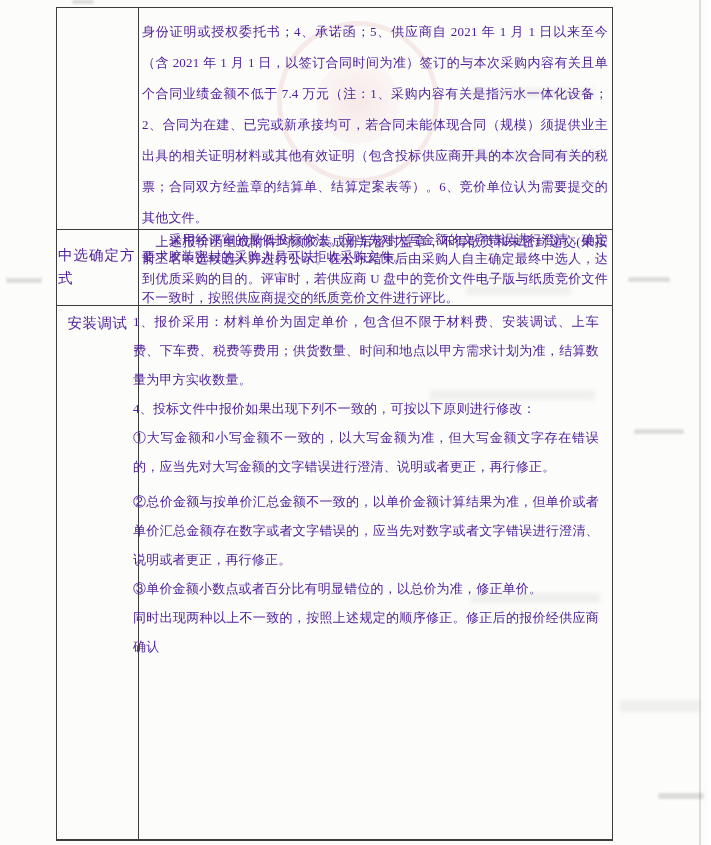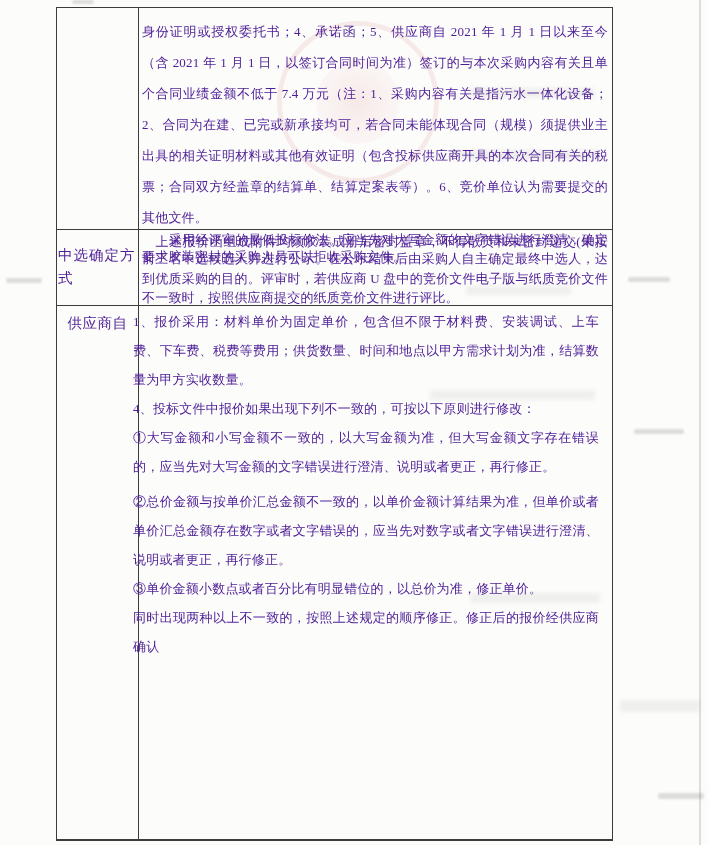--- a/index.html
+++ b/index.html
@@ -78,21 +78,21 @@
     </div>
 
     <div class="cell l-row2">
       <span>中选确定方式</span>
     </div>
     <div class="cell c-row2">
       <p>　　采用经评审的最低投标价法。应当先对大写金额的文字错误进行澄清，确定前三名中选候选人并进行公示。在公示结束后由采购人自主确定最终中选人，达到优质采购的目的。评审时，若供应商 U 盘中的竞价文件电子版与纸质竞价文件不一致时，按照供应商提交的纸质竞价文件进行评比。</p>
     </div>
 
     <div class="cell l-row3">
-      <span>供应商自</span>
+      <span>安装调试</span>
     </div>
     <div class="cell c-row3">
       <p>1、报价采用：材料单价为固定单价，包含但不限于材料费、安装调试、上车费、下车费、税费等费用；供货数量、时间和地点以甲方需求计划为准，结算数量为甲方实收数量。</p>
       <p>4、投标文件中报价如果出现下列不一致的，可按以下原则进行修改：</p>
       <p>①大写金额和小写金额不一致的，以大写金额为准，但大写金额文字存在错误的，应当先对大写金额的文字错误进行澄清、说明或者更正，再行修正。</p>
       <p class="gap2">②总价金额与按单价汇总金额不一致的，以单价金额计算结果为准，但单价或者单价汇总金额存在数字或者文字错误的，应当先对数字或者文字错误进行澄清、说明或者更正，再行修正。</p>
       <p>③单价金额小数点或者百分比有明显错位的，以总价为准，修正单价。</p>
       <p>同时出现两种以上不一致的，按照上述规定的顺序修正。修正后的报价经供应商确认</p>
     </div>
   </div>

